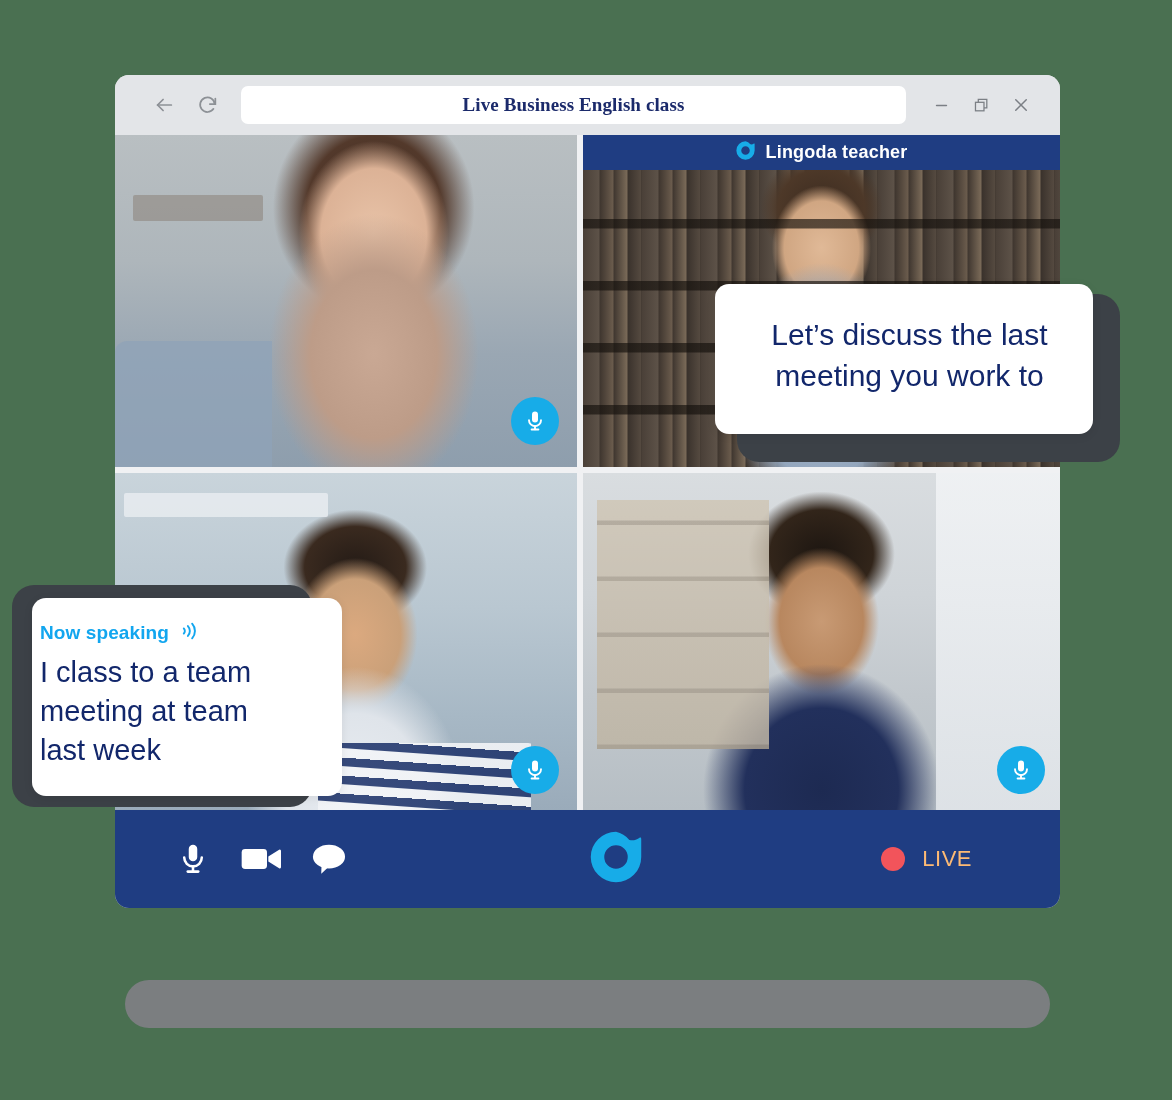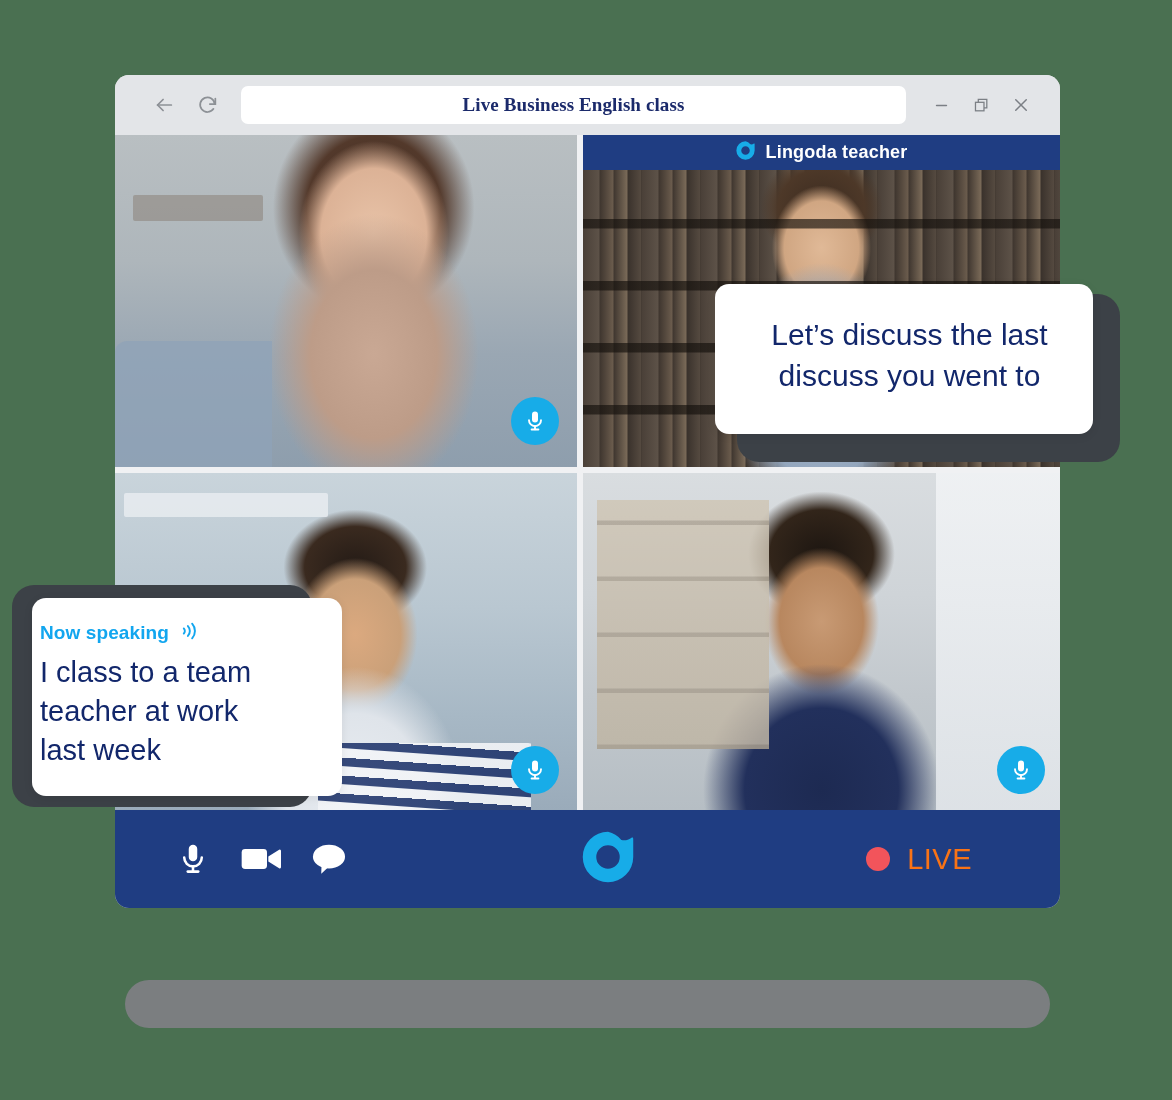--- a/index.html
+++ b/index.html
@@ -167,21 +167,21 @@
     position: absolute; left: 0; top: 735px;
     width: 945px; height: 98px;
     background: #1f3d82;
     display: flex; align-items: center;
   }
   #control-left { display: flex; align-items: center; gap: 26px; padding-left: 57px; }
   .ctrl-icon { width: 42px; height: 42px; display: flex; align-items: center; justify-content: center; color:#fff; }
   #control-center { flex: 1 1 auto; display: flex; align-items: center; justify-content: center; }
   #control-right { display: flex; align-items: center; gap: 17px; padding-right: 88px; }
   #live-dot { width: 24px; height: 24px; border-radius: 50%; background: #f2545b; }
-  #live-label { color:#f97316; font-size: 29px; letter-spacing: .5px; }
+  #live-label { color:#fdba74; font-size: 22px; letter-spacing: .5px; }
 
   
   .bubble-wrap { position: absolute; z-index: 20; }
   .bubble-shadow {
     position: absolute; border-radius: 22px; background: #3c4147;
   }
   .bubble {
     position: absolute; background: #ffffff; border-radius: 14px;
     box-shadow: 0 2px 10px rgba(0,0,0,.08);
   }
@@ -355,38 +355,38 @@
         <span id="live-dot"></span>
         <span id="live-label">LIVE</span>
       </div>
     </div>
   </div>
 
   <div id="bubble-right-wrap" class="bubble-wrap">
     <div id="bubble-right-shadow" class="bubble-shadow"></div>
     <div id="bubble-right" class="bubble">
       <div class="line">Let’s discuss the last</div>
-      <div class="line">discuss you went to</div>
+      <div class="line">meeting you work to</div>
     </div>
   </div>
 
   <div id="bubble-left-wrap" class="bubble-wrap">
     <div id="bubble-left-shadow" class="bubble-shadow"></div>
     <div id="bubble-left" class="bubble">
       <div id="now-speaking">
         <span class="label">Now speaking</span>
         <span>
           <svg width="22" height="22" viewBox="0 0 24 24" fill="none" stroke="#12a6ef" stroke-width="2.1" stroke-linecap="round">
             <path d="M8.5 9.2a4 4 0 0 1 0 5.6"></path>
             <path d="M13 6.6a8 8 0 0 1 0 10.8"></path>
             <path d="M17.6 4a12 12 0 0 1 0 16"></path>
           </svg>
         </span>
       </div>
       <div class="line">I class to a team</div>
-      <div class="line">teacher at work</div>
+      <div class="line">meeting at team</div>
       <div class="line">last week</div>
     </div>
   </div>
 
   <div id="laptop-base"></div>
 
 </div>
 
 </body></html>

